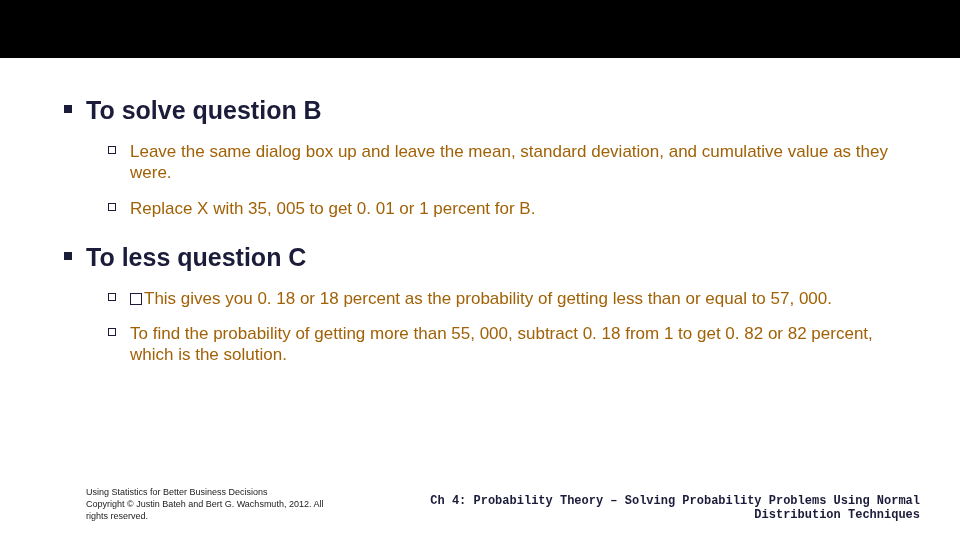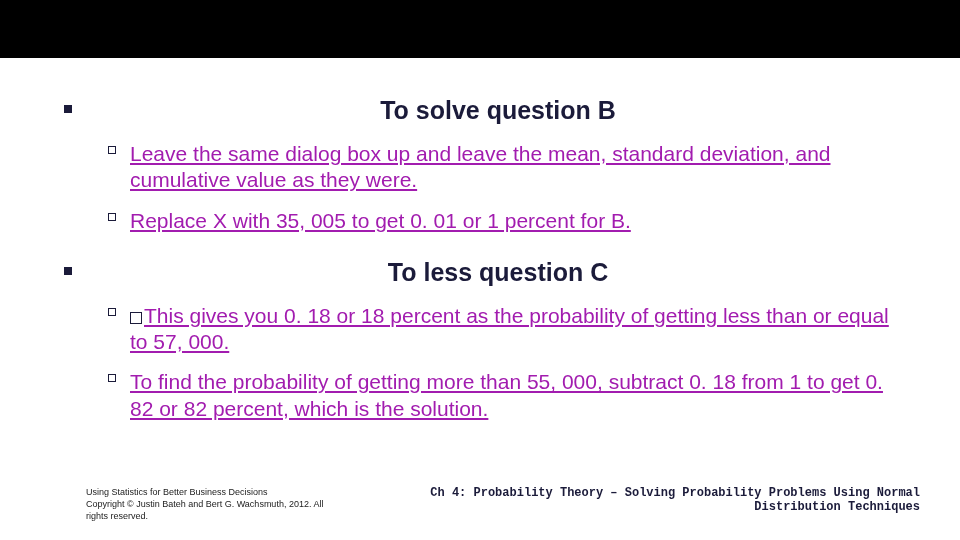--- a/index.html
+++ b/index.html
@@ -21,41 +21,39 @@
     top: 96px;
     left: 86px;
     right: 50px;
   }
   .section-heading {
     font-size: 25px;
     font-weight: 700;
     color: #1b1b3a;
     margin-bottom: 16px;
     position: relative;
-    text-align: center;
   }
   .section-heading .bullet-sq {
     position: absolute;
     left: -22px;
     top: 9px;
     width: 8px;
     height: 8px;
     background: #1b1b3a;
   }
   .sub-list {
     margin-left: 44px;
     margin-bottom: 24px;
   }
   .sub-item {
-    font-size: 21px;
+    font-size: 17px;
     line-height: 1.25;
-    color: #a21caf;
+    color: #a16207;
     margin-bottom: 14px;
     position: relative;
-    text-decoration: underline;
   }
   .sub-item .bullet-open {
     position: absolute;
     left: -22px;
     top: 5px;
     width: 8px;
     height: 8px;
     border: 1.5px solid #1b1b3a;
     background: transparent;
   }
@@ -68,21 +66,21 @@
     vertical-align: -1px;
     margin-right: 2px;
   }
   .footer {
     position: absolute;
     bottom: 18px;
     left: 86px;
     right: 40px;
     display: flex;
     justify-content: space-between;
-    align-items: flex-start;
+    align-items: flex-end;
     gap: 39px;
   }
   .footer-left {
     font-size: 9px;
     line-height: 1.35;
     color: #222;
   }
   .footer-right {
     font-size: 12px;
     font-weight: 700;

